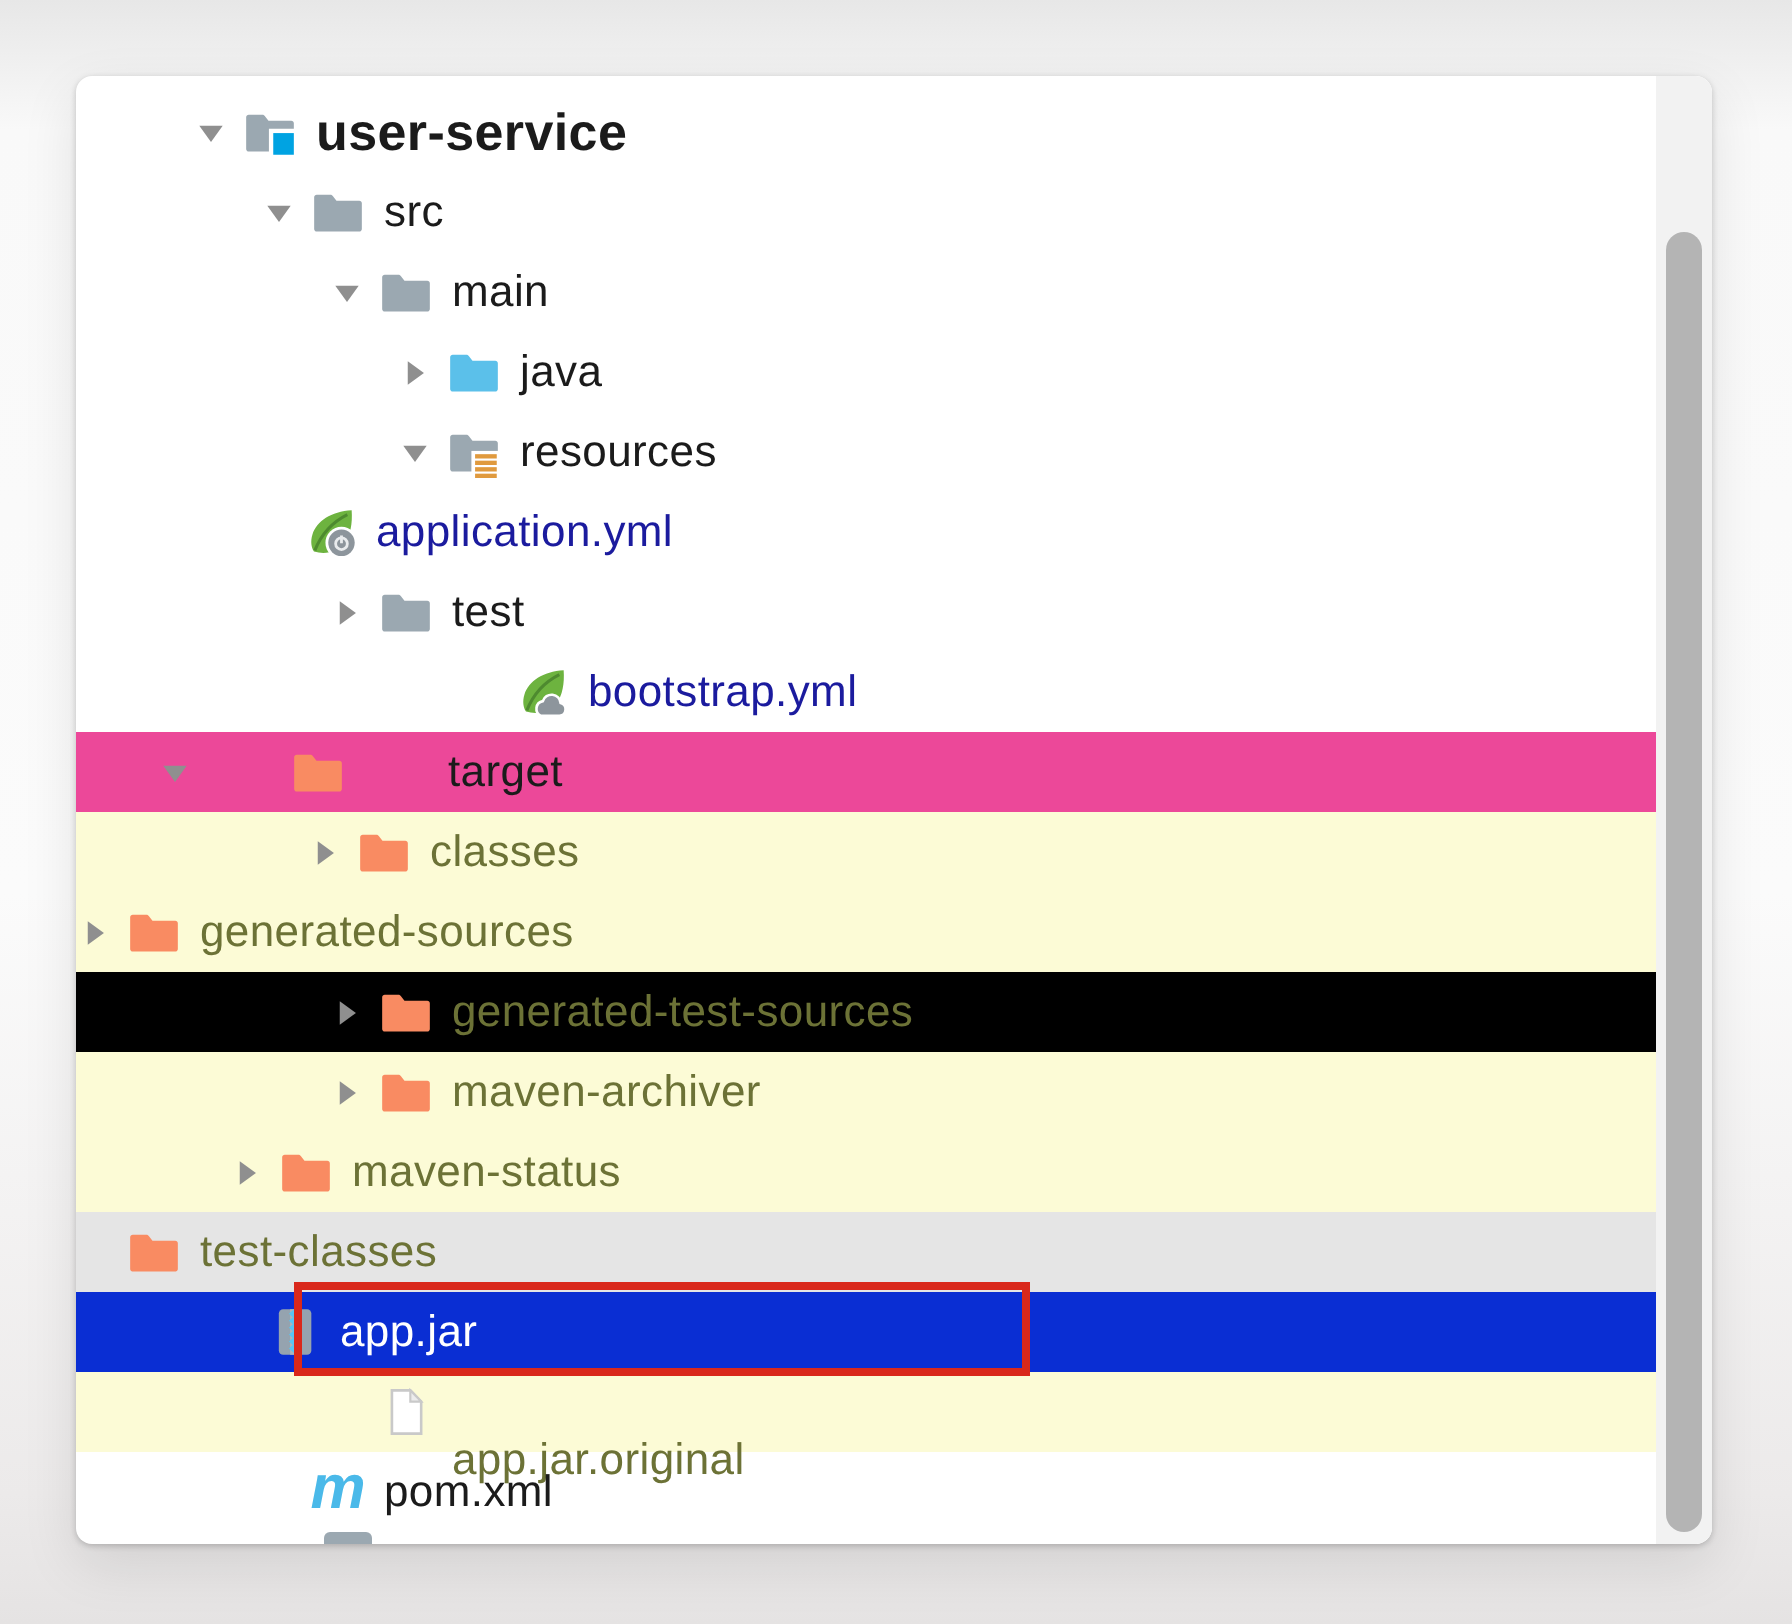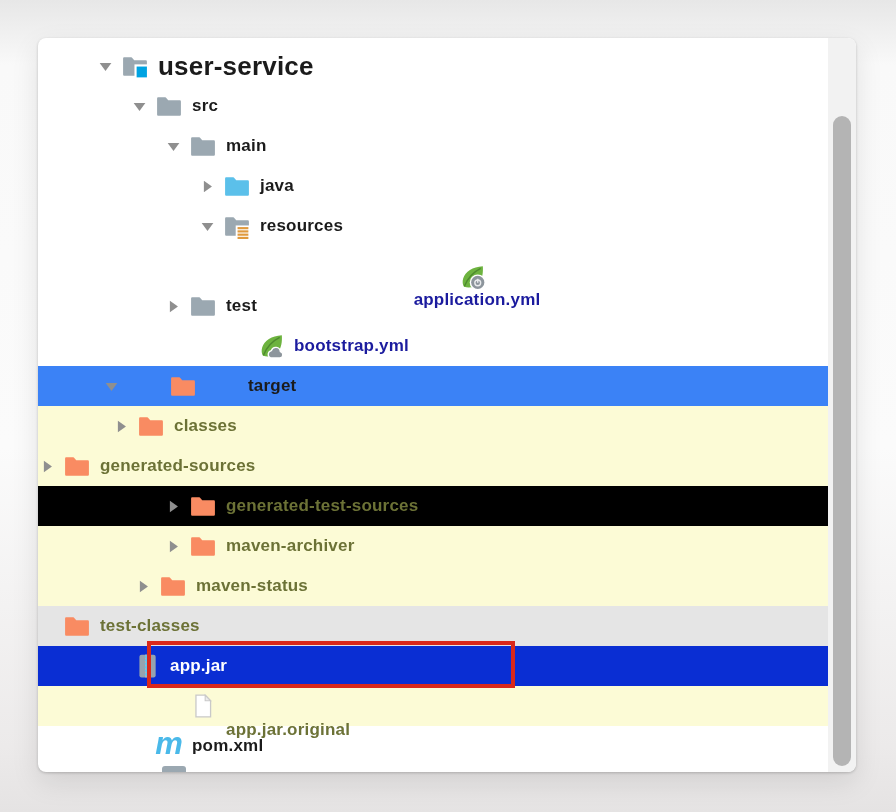--- a/index.html
+++ b/index.html
@@ -19,21 +19,21 @@
   .row{
     height:40px;display:flex;align-items:center;box-sizing:border-box;width:100%;
   }
   .chev{
     width:18px;height:18px;margin-right:8px;flex:0 0 auto;display:flex;align-items:center;justify-content:center;
   }
   .ic{
     width:26px;height:26px;margin-right:10px;flex:0 0 auto;display:flex;align-items:center;justify-content:center;
   }
   .lbl{
-    font-size:17px;color:var(--c-text);white-space:nowrap;letter-spacing:.2px;font-weight:bold;
+    font-size:22px;color:var(--c-text);white-space:nowrap;letter-spacing:.2px;
   }
   .lbl.bold{font-weight:700;font-size:26px;}
   .maven-m{
     font-style:italic;font-weight:700;font-size:31px;line-height:26px;color:var(--c-maven);
     transform:translateY(-2px);
   }
   .annotation{
     position:absolute;box-sizing:border-box;border:4px solid var(--c-red);
     left:109px;top:603px;width:368px;height:47px;pointer-events:none;
   }
@@ -120,21 +120,21 @@
             <path d="M1 5.2 C1 4.5 1.5 4 2.2 4 h6.3 c.4 0 .8 .2 1 .5 l1.8 2.3 h10.5 c.7 0 1.2 .5 1.2 1.2 v11.8 c0 .7 -.5 1.2 -1.2 1.2 H2.2 C1.5 21 1 20.5 1 19.8 Z" fill="#9ba8b1"></path>
             <rect x="10.8" y="11.5" width="13.2" height="12.5" fill="#fff"></rect>
             <rect x="12.5" y="13" width="10" height="2" fill="#e09a3e"></rect>
             <rect x="12.5" y="16" width="10" height="2" fill="#e09a3e"></rect>
             <rect x="12.5" y="19" width="10" height="2" fill="#e09a3e"></rect>
             <rect x="12.5" y="22" width="10" height="2" fill="#e09a3e"></rect>
           </svg>
         </span>
         <span class="lbl" style="color: rgb(27, 27, 27);">resources</span>
       </div>
-      <div class="row" style="padding-left: 88px; background: transparent; flex-direction: column;">
+      <div class="row" style="padding-left: 88px; background: transparent;">
         <span class="chev"></span>
         <span class="ic">
           <svg width="26" height="26" viewBox="0 0 24 24">
             <path d="M22 2 C12.5 2.6 5.8 7 3.9 13.2 C2.9 16.4 3.4 19.3 4.6 21 C9.9 22.6 15.4 21.2 18.6 17.2 C21.5 13.6 22.4 8.2 22 2 Z" fill="#6db33f"></path>
             <path d="M5 20.5 C8 13 13 7.5 20 4" stroke="#4e8a2f" fill="none" stroke-width="1.4"></path>
             <circle cx="17.3" cy="17" r="7.4" fill="#fff"></circle>
             <circle cx="17.3" cy="17" r="6.1" fill="#8d959c"></circle>
             <circle cx="17.3" cy="17.4" r="2.7" fill="none" stroke="#e9ebed" stroke-width="1.3"></circle>
             <line x1="17.3" y1="13.6" x2="17.3" y2="17.2" stroke="#e9ebed" stroke-width="1.3"></line>
           </svg>
@@ -158,34 +158,34 @@
         <span class="chev"></span>
         <span class="ic">
           <svg width="26" height="26" viewBox="0 0 24 24">
             <path d="M22 2 C12.5 2.6 5.8 7 3.9 13.2 C2.9 16.4 3.4 19.3 4.6 21 C9.9 22.6 15.4 21.2 18.6 17.2 C21.5 13.6 22.4 8.2 22 2 Z" fill="#6db33f"></path>
             <path d="M5 20.5 C8 13 13 7.5 20 4" stroke="#4e8a2f" fill="none" stroke-width="1.4"></path>
             <path d="M11.5 23 h8.6 a3 3 0 0 0 .5 -5.9 a4.2 4.2 0 0 0 -8.2 -.9 a3.6 3.6 0 0 0 -.9 6.8 z" fill="#8d959c" stroke="#fff" stroke-width="1.2"></path>
           </svg>
         </span>
         <span class="lbl" style="color: rgb(27, 27, 158);">bootstrap.yml</span>
       </div>
-      <div class="row" style="padding-left: 64px; background: #3b82f6; gap: 42px;">
+      <div class="row" style="padding-left: 40px; background: #ec4899; gap: 42px;">
         <span class="chev">
           <svg width="17" height="17" viewBox="0 0 16 16">
             <path d="M2.5 4.6 L13.5 4.6 L8 12.2 Z" fill="#8f8f8f"></path>
           </svg>
         </span>
         <span class="ic">
           <svg width="26" height="26" viewBox="0 0 24 24">
             <path d="M1 5.2 C1 4.5 1.5 4 2.2 4 h6.3 c.4 0 .8 .2 1 .5 l1.8 2.3 h10.5 c.7 0 1.2 .5 1.2 1.2 v11.8 c0 .7 -.5 1.2 -1.2 1.2 H2.2 C1.5 21 1 20.5 1 19.8 Z" fill="#f98b62"></path>
           </svg>
         </span>
         <span class="lbl" style="color: rgb(27, 27, 27);">target</span>
       </div>
-      <div class="row" style="padding-left: 74px; background: rgb(252, 251, 214);">
+      <div class="row" style="padding-left: 115px; background: rgb(252, 251, 214);">
         <span class="chev">
           <svg width="17" height="17" viewBox="0 0 16 16">
             <path d="M4.6 2.5 L12.2 8 L4.6 13.5 Z" fill="#8f8f8f"></path>
           </svg>
         </span>
         <span class="ic">
           <svg width="26" height="26" viewBox="0 0 24 24">
             <path d="M1 5.2 C1 4.5 1.5 4 2.2 4 h6.3 c.4 0 .8 .2 1 .5 l1.8 2.3 h10.5 c.7 0 1.2 .5 1.2 1.2 v11.8 c0 .7 -.5 1.2 -1.2 1.2 H2.2 C1.5 21 1 20.5 1 19.8 Z" fill="#f98b62"></path>
           </svg>
         </span>
@@ -223,21 +223,21 @@
             <path d="M4.6 2.5 L12.2 8 L4.6 13.5 Z" fill="#8f8f8f"></path>
           </svg>
         </span>
         <span class="ic">
           <svg width="26" height="26" viewBox="0 0 24 24">
             <path d="M1 5.2 C1 4.5 1.5 4 2.2 4 h6.3 c.4 0 .8 .2 1 .5 l1.8 2.3 h10.5 c.7 0 1.2 .5 1.2 1.2 v11.8 c0 .7 -.5 1.2 -1.2 1.2 H2.2 C1.5 21 1 20.5 1 19.8 Z" fill="#f98b62"></path>
           </svg>
         </span>
         <span class="lbl" style="color: rgb(108, 114, 54);">maven-archiver</span>
       </div>
-      <div class="row" style="padding-left: 96px; background: rgb(252, 251, 214);">
+      <div class="row" style="padding-left: 76px; background: rgb(252, 251, 214);">
         <span class="chev">
           <svg width="17" height="17" viewBox="0 0 16 16">
             <path d="M4.6 2.5 L12.2 8 L4.6 13.5 Z" fill="#8f8f8f"></path>
           </svg>
         </span>
         <span class="ic">
           <svg width="26" height="26" viewBox="0 0 24 24">
             <path d="M1 5.2 C1 4.5 1.5 4 2.2 4 h6.3 c.4 0 .8 .2 1 .5 l1.8 2.3 h10.5 c.7 0 1.2 .5 1.2 1.2 v11.8 c0 .7 -.5 1.2 -1.2 1.2 H2.2 C1.5 21 1 20.5 1 19.8 Z" fill="#f98b62"></path>
           </svg>
         </span>

